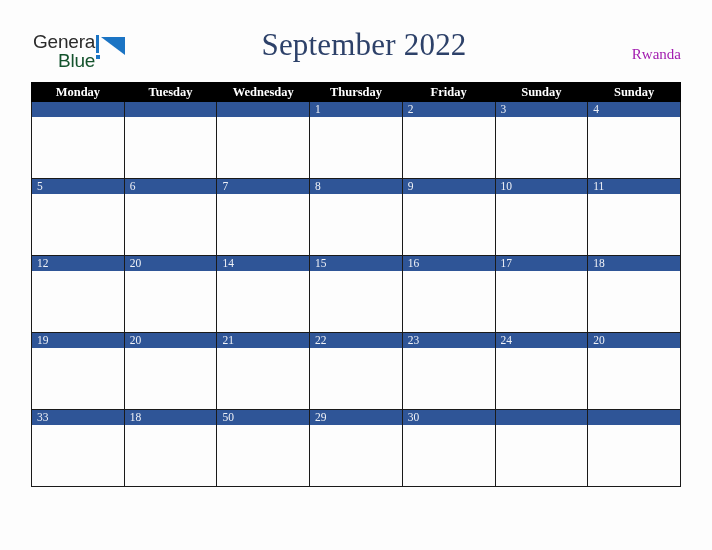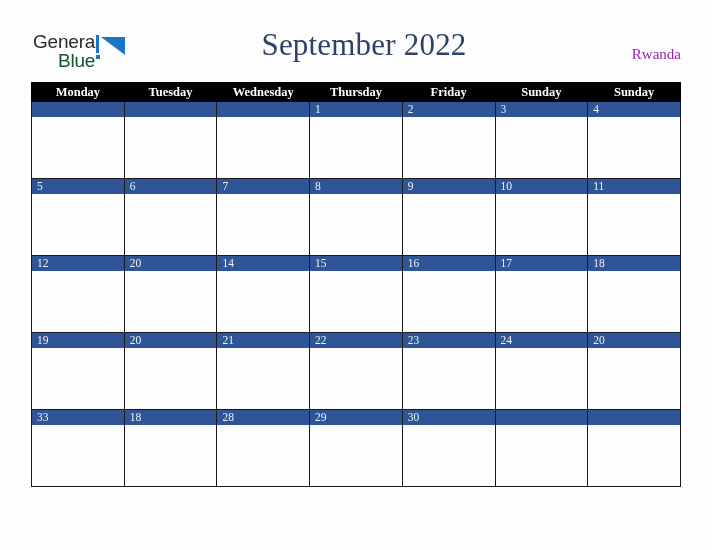--- a/index.html
+++ b/index.html
@@ -361,21 +361,21 @@
           </div>
         </td>
       <td>
           <div class="day-cell-inner">
             <div class="day-number-bar">18</div>
             <div class="day-body"></div>
           </div>
         </td>
       <td>
           <div class="day-cell-inner">
-            <div class="day-number-bar">28</div>
+            <div class="day-number-bar">50</div>
             <div class="day-body"></div>
           </div>
         </td>
       <td>
           <div class="day-cell-inner">
             <div class="day-number-bar">29</div>
             <div class="day-body"></div>
           </div>
         </td>
       <td>

